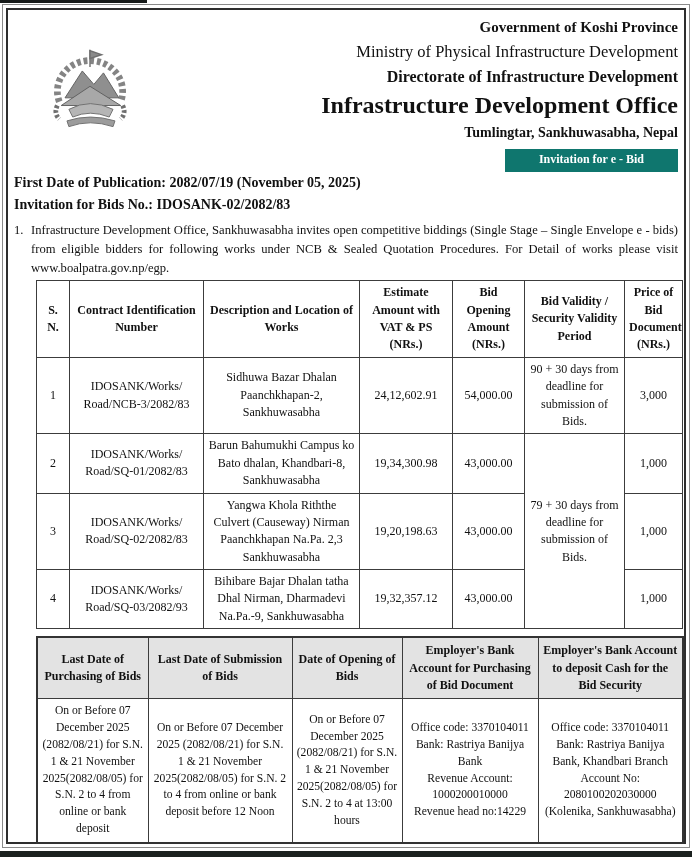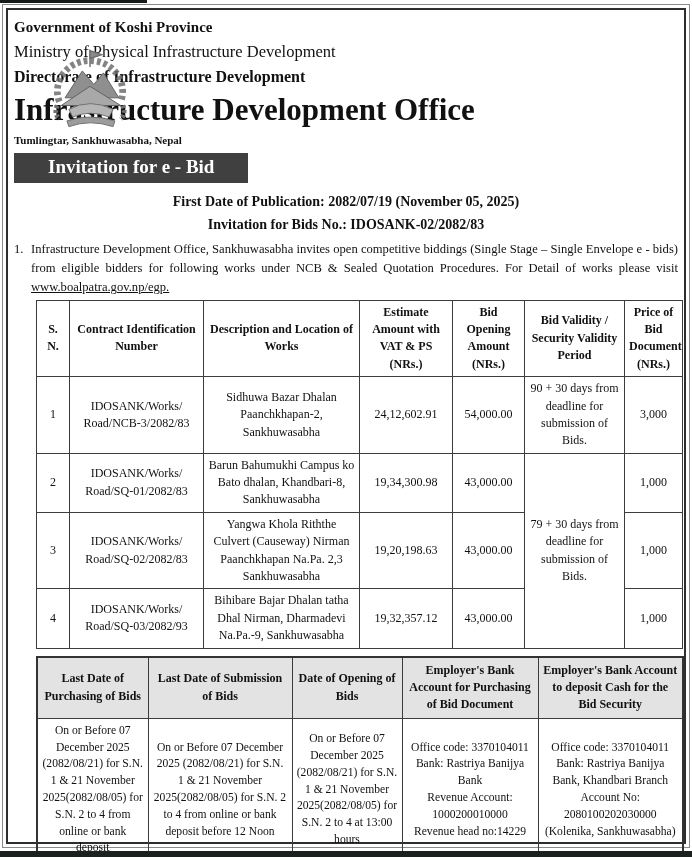--- a/index.html
+++ b/index.html
@@ -13,42 +13,42 @@
   }
   .page { position: absolute; inset: 0; background: #fff; }
   .scan-strip-top { position: absolute; left: 0; top: 0; width: 147px; height: 3px; background: #161a19; }
   .frame-outer { position: absolute; left: 2px; top: 4px; right: 2px; bottom: 9px; border: 1px solid #8a8a8a; }
   .frame-inner { position: absolute; left: 6px; top: 8px; right: 6px; bottom: 13px; border: 2px solid #2e2e2e; }
   .bottom-bar { position: absolute; left: 0; right: 0; bottom: 0; height: 6px; background: #1b211f; }
 
   .content { position: absolute; left: 14px; top: 14px; right: 14px; bottom: 20px; }
 
   
-  .header { position: relative; text-align: left; padding-top: 2px; }
+  .header { position: relative; text-align: right; padding-top: 2px; }
   .emblem { position: absolute; left: 28px; top: 28px; width: 96px; height: 104px; }
   .h-line1 { font-size: 15px; font-weight: bold; line-height: 1.55; }
   .h-line2 { font-size: 16.5px; font-weight: normal; line-height: 1.55; }
   .h-line3 { font-size: 16px; font-weight: bold; line-height: 1.5; }
-  .h-line4 { font-size: 31px; font-weight: bold; line-height: 1.35; }
-  .h-line5 { font-size: 11px; font-weight: bold; line-height: 1.7; }
+  .h-line4 { font-size: 24px; font-weight: bold; line-height: 1.35; }
+  .h-line5 { font-size: 14px; font-weight: bold; line-height: 1.7; }
   .banner-wrap { margin-top: 4px; }
   .banner {
-    display: inline-block; background: #404040; color: #ffffff;
-    font-size: 19px; font-weight: bold; padding: 3px 34px 5px 34px;
-  }
-
-  
-  .pub { text-align: center; margin-top: 8px; }
+    display: inline-block; background: #0f766e; color: #ffffff;
+    font-size: 12px; font-weight: bold; padding: 3px 34px 5px 34px;
+  }
+
+  
+  .pub { }
   .pub div { font-size: 14px; font-weight: bold; line-height: 1.6; }
 
   
   .note-row { display: flex; margin-top: 4px; font-size: 12.6px; line-height: 1.52; }
   .note-num { width: 17px; flex: 0 0 17px; }
   .note-text { flex: 1; text-align: justify; }
-  .intro-link { text-decoration: underline; }
+  .intro-link { }
 
   
   table { border-collapse: collapse; table-layout: fixed; margin-left: 22px; width: 646px; }
   .main-table { margin-top: 2px; border: 1.5px solid #333; }
   .main-table th, .main-table td {
     border: 1px solid #3c3c3c; text-align: center; vertical-align: middle;
     padding: 3px 4px; font-size: 12px; line-height: 1.45;
   }
   .main-table th { font-weight: bold; }
 

